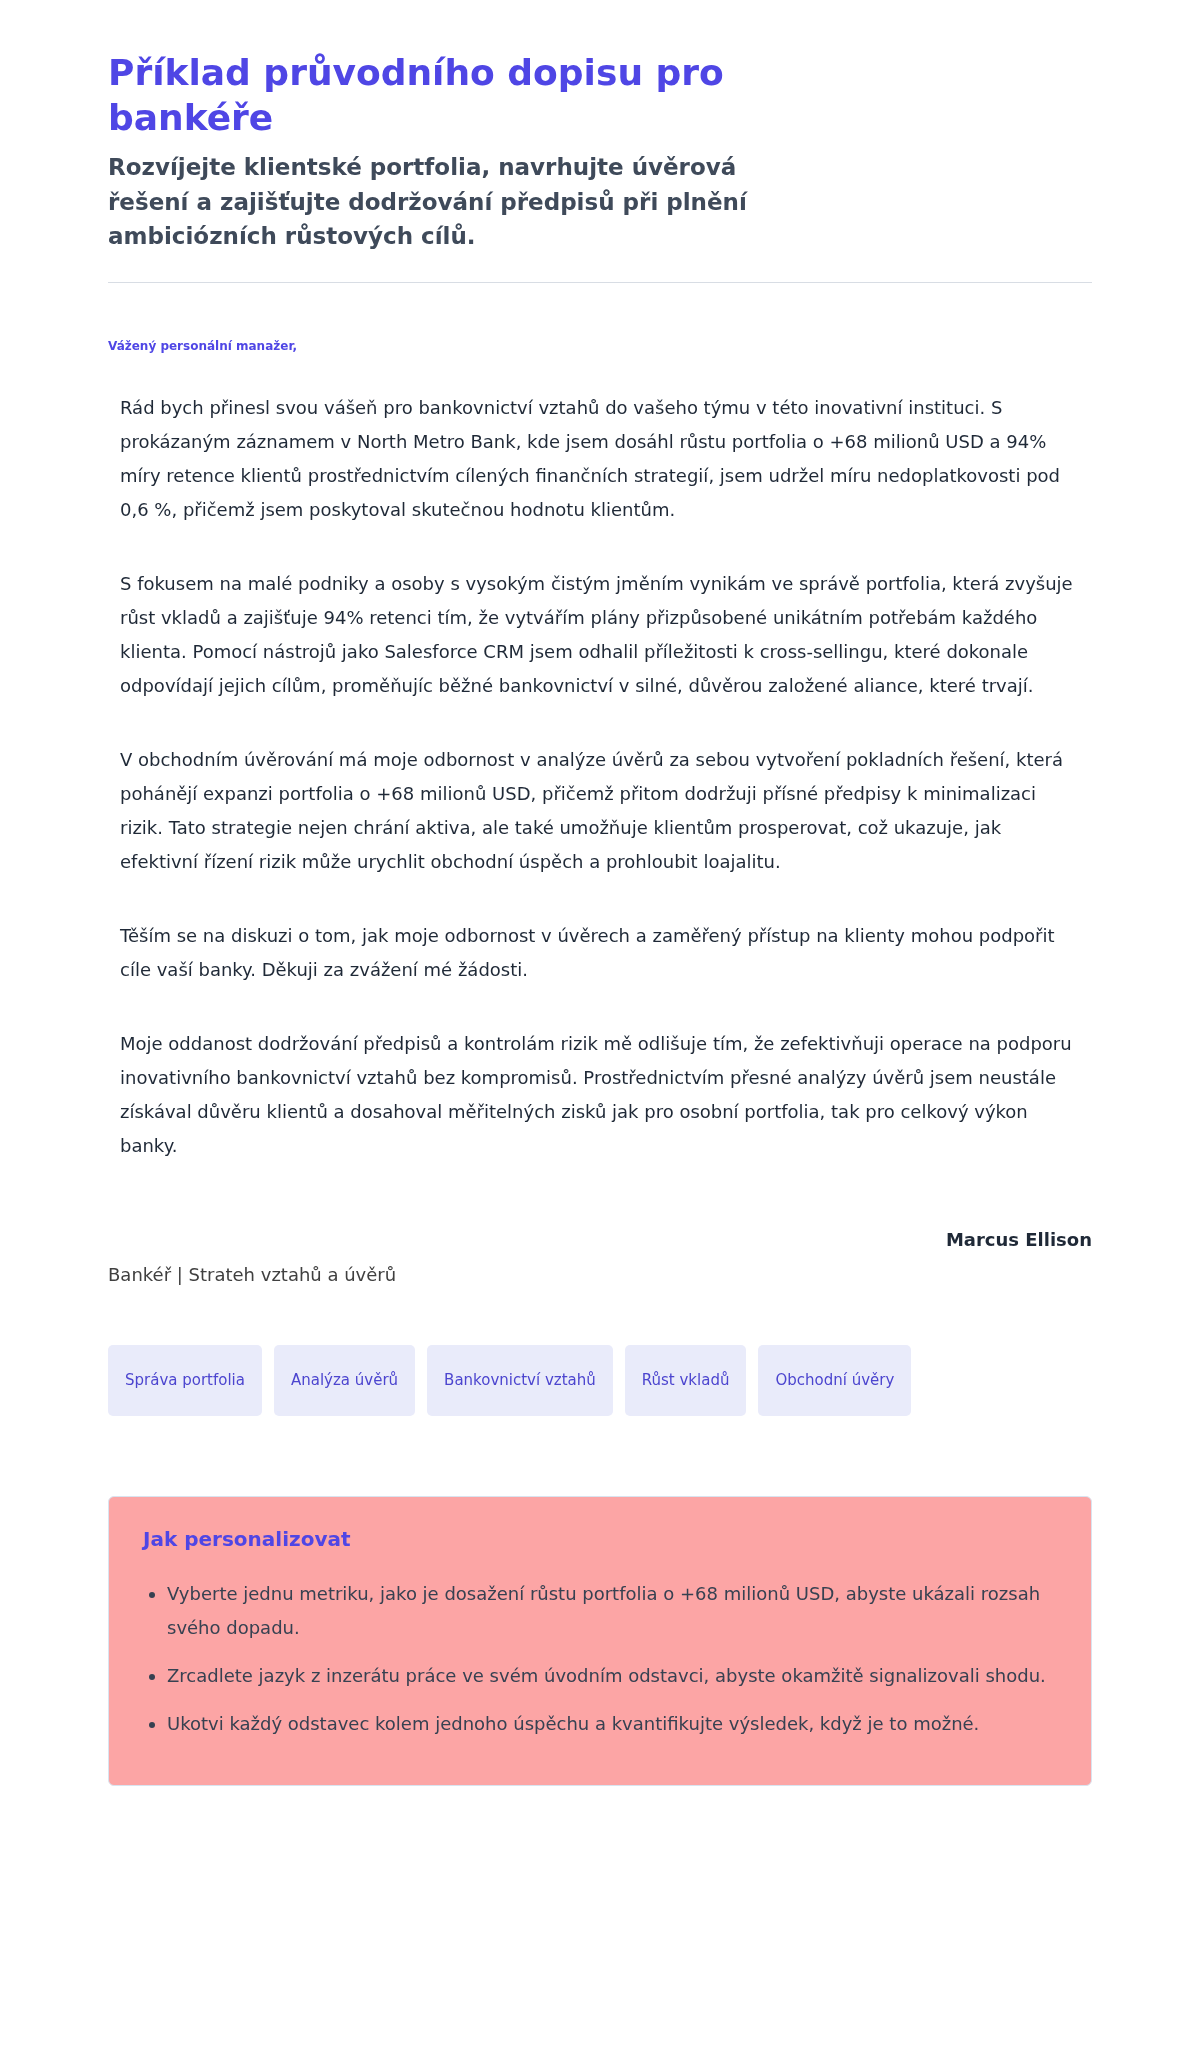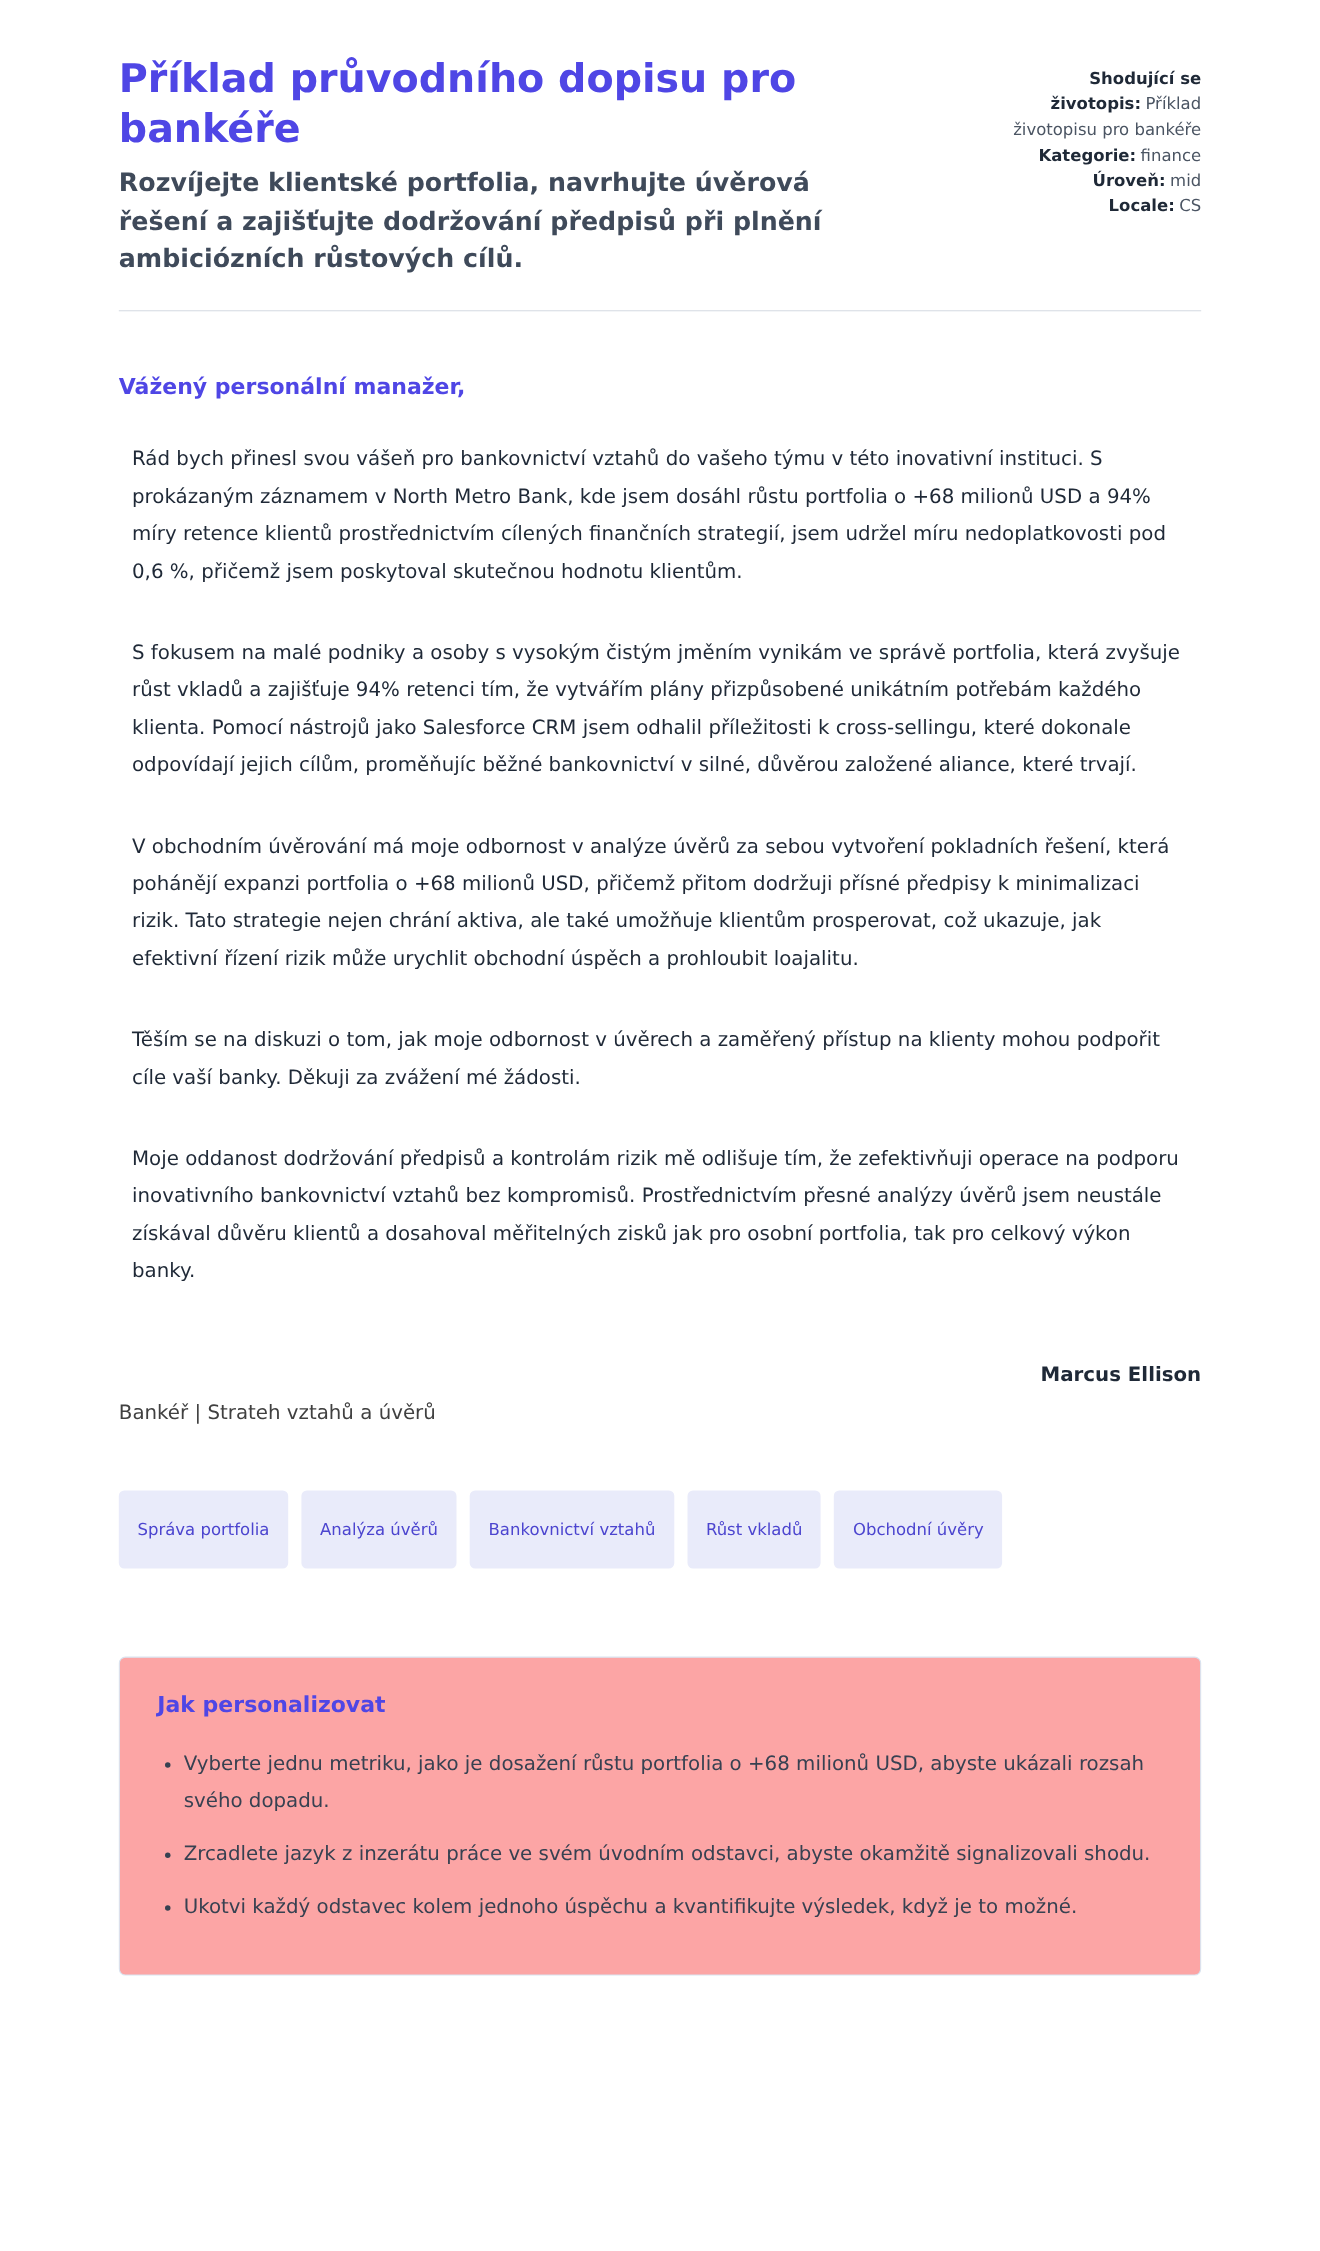--- a/index.html
+++ b/index.html
@@ -28,21 +28,21 @@
     font-size: 15px; line-height: 1.55; color: #4b5563; padding-top: 10px;
   }
   .meta-row { margin: 0; }
   .meta-row strong { color: #1f2937; }
   .meta-value { margin-left: 4px; }
 
   .divider { border: none; border-top: 1px solid #d8dde4; margin: 28px 0 0; }
 
   
   .greeting {
-    color: #4f46e5; font-weight: bold; font-size: 20px;
+    color: #4f46e5; font-weight: bold; font-size: 12px;
     margin: 56px 0 38px;
   }
   .para { font-size: 18px; line-height: 34px; margin: 0 12px 40px; color: #1f2937; }
   .sig-name { font-weight: bold; font-size: 18px; margin: 66px 0 0; text-align: right; }
   .sig-role { font-size: 18px; color: #404040; margin: 14px 0 0; }
 
   
   .tags { display: flex; flex-wrap: wrap; gap: 12px; margin-top: 60px; }
   .tag {
     display: inline-block; background: #e9ebfa; color: #4c45cf;
@@ -68,26 +68,20 @@
 <body>
 
 <div class="page">
   <div class="container">
 
     <header class="header">
       <div class="header-left">
         <h1 class="title">Příklad průvodního dopisu pro bankéře</h1>
         <p class="subtitle">Rozvíjejte klientské portfolia, navrhujte úvěrová řešení a zajišťujte dodržování předpisů při plnění ambiciózních růstových cílů.</p>
       </div>
-      <aside class="meta">
-        <p class="meta-row"><strong>Shodující se životopis:</strong><span class="meta-value">Příklad životopisu pro bankéře</span></p>
-        <p class="meta-row"><strong>Kategorie:</strong><span class="meta-value">finance</span></p>
-        <p class="meta-row"><strong>Úroveň:</strong><span class="meta-value">mid</span></p>
-        <p class="meta-row"><strong>Locale:</strong><span class="meta-value">CS</span></p>
-      </aside>
     </header>
 
     <hr class="divider">
 
     <section class="letter">
       <p class="greeting">Vážený personální manažer,</p>
       <p class="para">Rád bych přinesl svou vášeň pro bankovnictví vztahů do vašeho týmu v této inovativní instituci. S prokázaným záznamem v North Metro Bank, kde jsem dosáhl růstu portfolia o +68 milionů USD a 94% míry retence klientů prostřednictvím cílených finančních strategií, jsem udržel míru nedoplatkovosti pod 0,6 %, přičemž jsem poskytoval skutečnou hodnotu klientům.</p>
       <p class="para">S fokusem na malé podniky a osoby s vysokým čistým jměním vynikám ve správě portfolia, která zvyšuje růst vkladů a zajišťuje 94% retenci tím, že vytvářím plány přizpůsobené unikátním potřebám každého klienta. Pomocí nástrojů jako Salesforce CRM jsem odhalil příležitosti k cross-sellingu, které dokonale odpovídají jejich cílům, proměňujíc běžné bankovnictví v silné, důvěrou založené aliance, které trvají.</p>
       <p class="para">V obchodním úvěrování má moje odbornost v analýze úvěrů za sebou vytvoření pokladních řešení, která pohánějí expanzi portfolia o +68 milionů USD, přičemž přitom dodržuji přísné předpisy k minimalizaci rizik. Tato strategie nejen chrání aktiva, ale také umožňuje klientům prosperovat, což ukazuje, jak efektivní řízení rizik může urychlit obchodní úspěch a prohloubit loajalitu.</p>
       <p class="para">Těším se na diskuzi o tom, jak moje odbornost v úvěrech a zaměřený přístup na klienty mohou podpořit cíle vaší banky. Děkuji za zvážení mé žádosti.</p>

